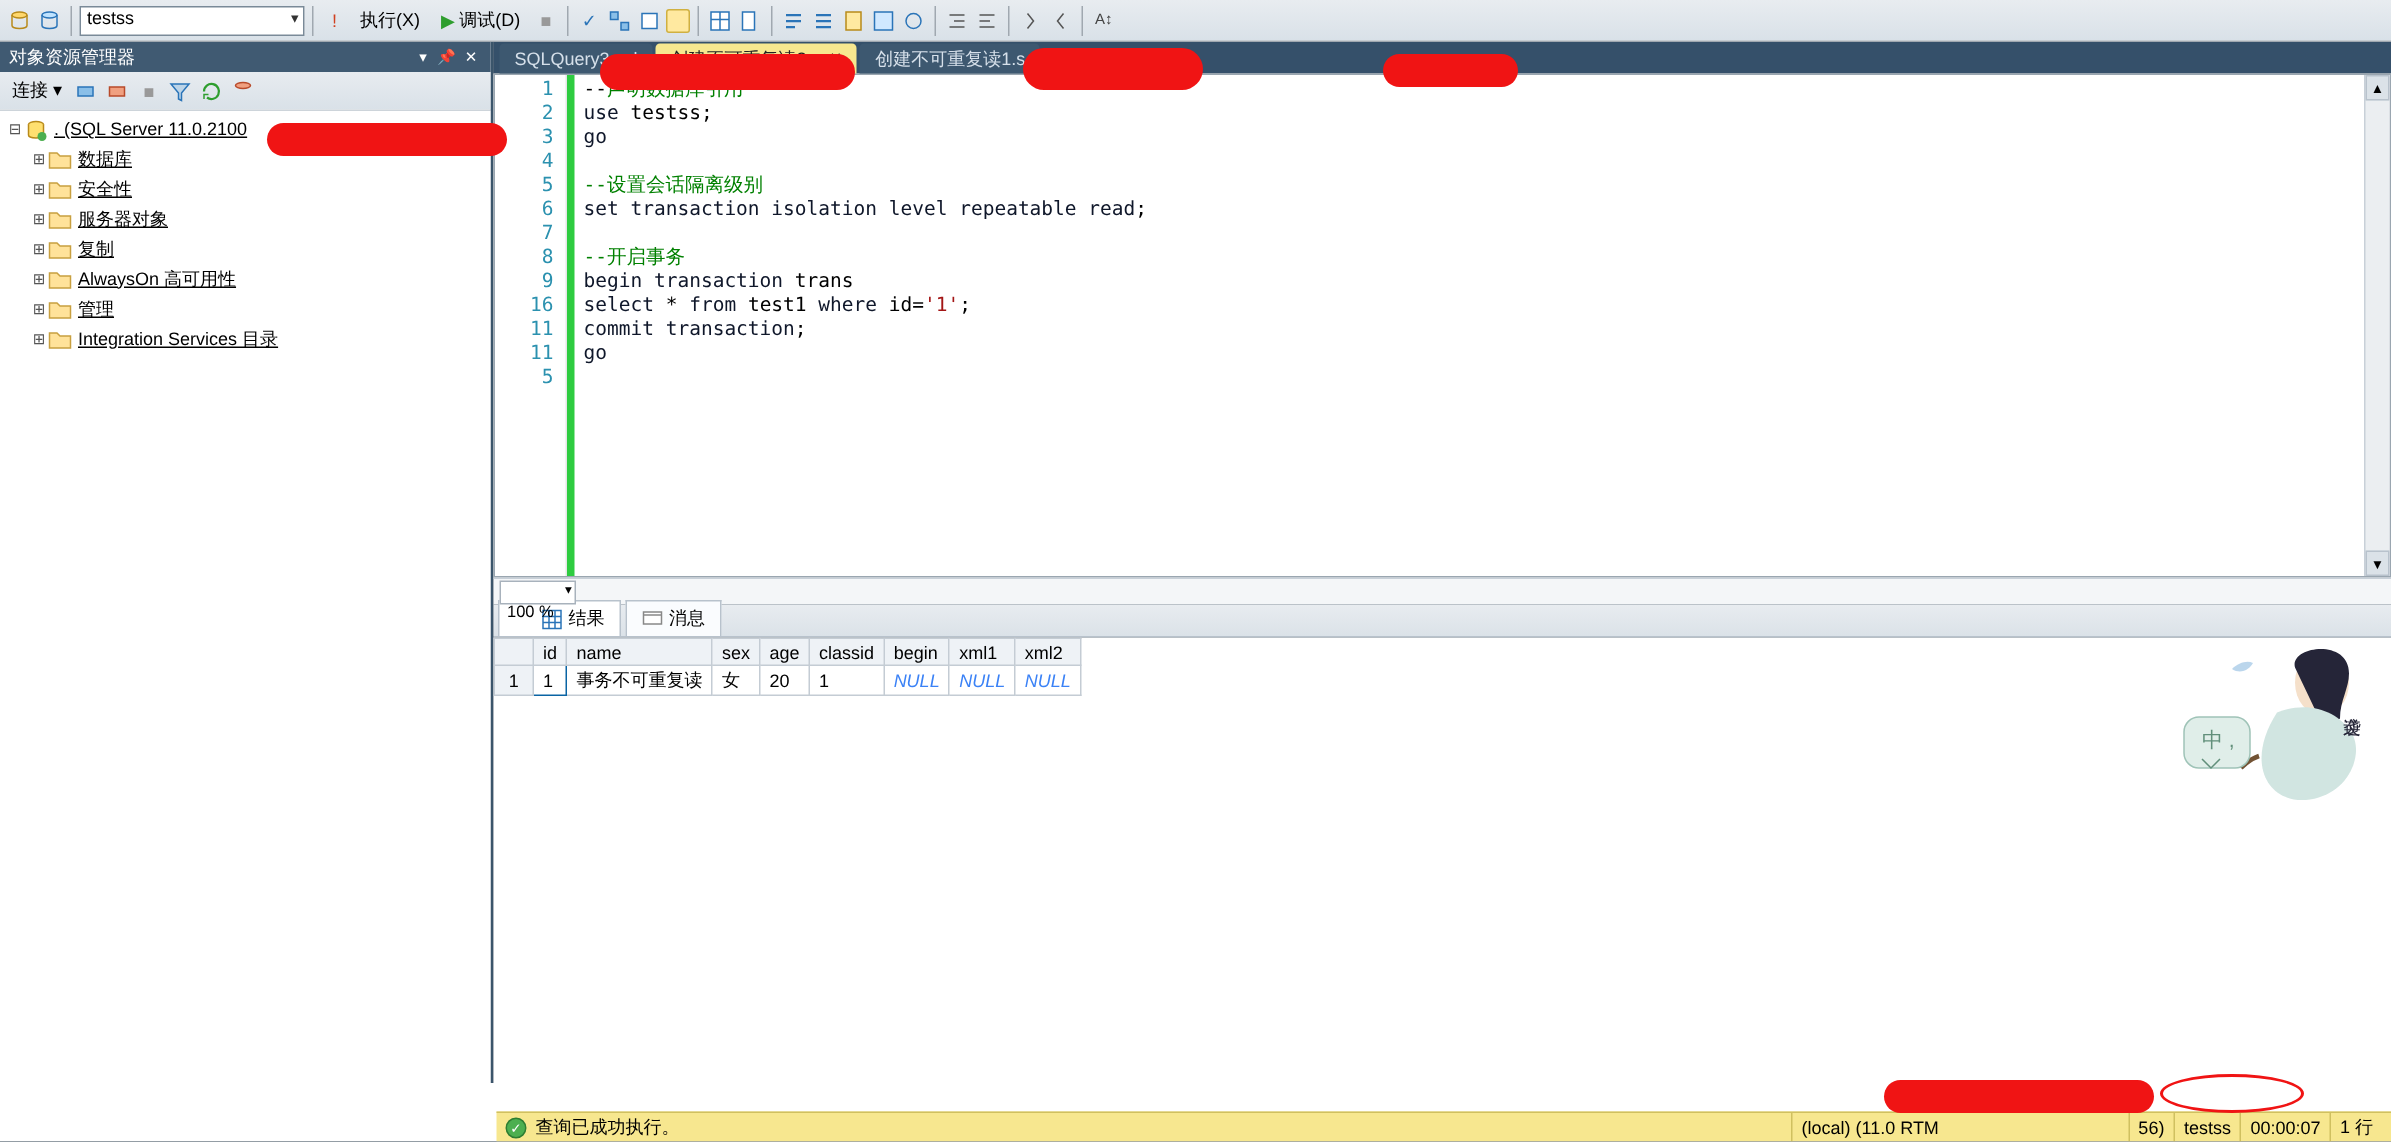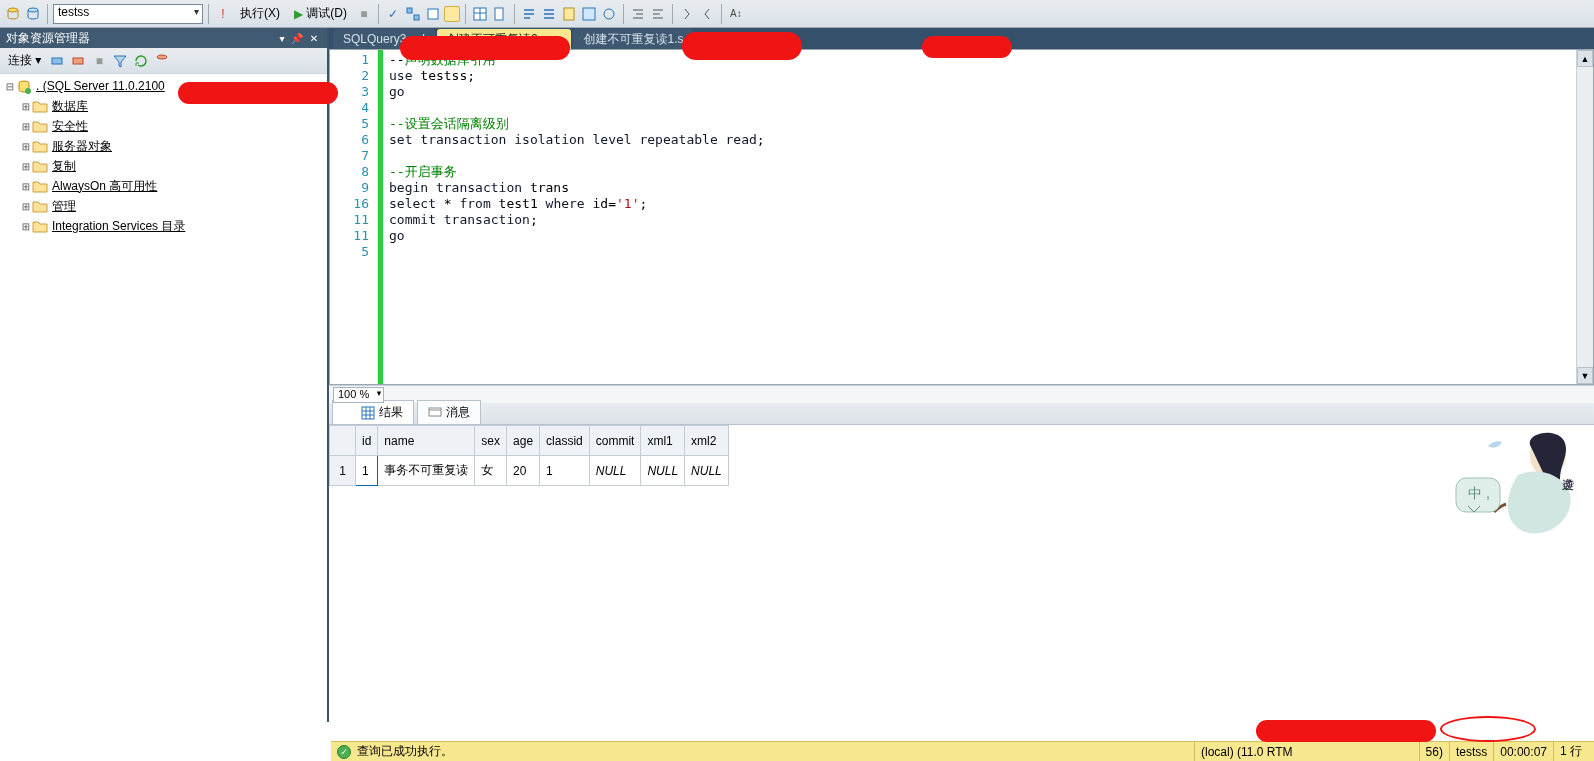--- a/index.html
+++ b/index.html
@@ -33,32 +33,32 @@
 .gutter .ln { height: 16px; line-height: 16px; padding-right: 8px; }
 .greenbar { width: 5px; background: #2ecc40; }
 .code { flex: 1; font-family: Consolas, monospace; font-size: 13px; line-height: 16px; padding: 2px 0 0 6px; white-space: pre; color: #000; overflow: auto; position: relative; }
 .vsbar { width: 17px; background: #ebeef1; border-left: 1px solid #c8d0d8; position: relative; }
 .vsbar .arrow { height: 17px; background: #dbe2e8; border: 1px solid #b8c2cc; display: flex; align-items: center; justify-content: center; font-size: 9px; }
 .kw { color: #0f172a; }
 .str { color: #a31515; }
 .cmt { color: #008000; }
 .ident { color: #000; }
 .zoom { height: 18px; background: #f4f6f8; border-top: 1px solid #c8d0d8; display: flex; align-items: center; padding-left: 4px; font-size: 11px; }
-.zoom .zc { border: 1px solid #a8b2bc; height: 16px; padding: 0 14px 0 4px; background: #fff; position: relative; }
+.zoom .zc { border: 1px solid #a8b2bc; height: 16px; padding: 14px 14px 0 4px; background: #fff; position: relative; }
 .zoom .zc::after { content: "▾"; position: absolute; right: 2px; top: 0; font-size: 9px; }
 .res-tabs { height: 22px; background: linear-gradient(#e8ecf0,#dbe2e8); display: flex; align-items: flex-end; border-bottom: 1px solid #b8c2cc; }
 .res-tab { padding: 3px 10px; border: 1px solid #b8c2cc; border-bottom: none; background: #fafcfe; margin-left: 3px; font-size: 12px; display: flex; align-items: center; gap: 4px; cursor: pointer; }
 .res-tab.active { background: #fff; padding-left: 28px; }
 .grid-wrap { flex: 1; background: #fff; overflow: auto; position: relative; }
 table.grid { border-collapse: collapse; font-size: 12px; }
-table.grid th, table.grid td { border: 1px solid #c4ccd4; padding: 1px 6px; text-align: left; height: 30px; }
+table.grid th, table.grid td { border: 1px solid #c4ccd4; padding: 1px 6px; text-align: left; height: 18px; }
 table.grid th { background: #eef2f6; font-weight: normal; }
 table.grid td.rownum { background: #eef2f6; text-align: center; width: 26px; }
 table.grid td.cellsel { border: 1px solid #0a64a4; background: #fff; }
-.null { color: #000000; font-style: italic; }
+.null { color: #3b82f6; font-style: italic; }
 .statusbar { position: absolute; left: 331px; right: 0; bottom: 0; height: 20px; background: #f7e78f; border-top: 1px solid #d0c060; display: flex; align-items: center; padding: 0 6px; font-size: 12px; }
 .statusbar .sb-icon { width: 14px; height: 14px; border-radius: 50%; background: #4caf50; border: 1px solid #2e7d32; margin-right: 6px; display: inline-flex; align-items: center; justify-content: center; color: #fff; font-size: 9px; }
 .statusbar .spacer { flex: 1; }
 .statusbar .seg { padding: 0 6px; border-left: 1px solid #d0c060; height: 100%; display: flex; align-items: center; }
 .scribble-ell { position: absolute; border: 2px solid #f01414; border-radius: 50%; pointer-events: none; z-index: 6; }
 .deco { position: absolute; right: 6px; top: 420px; width: 140px; height: 130px; z-index: 4; opacity: 0.95; }
 svg.i { width: 16px; height: 16px; }
 </style>
 </head>
 <body>
@@ -338,21 +338,21 @@
     <div class="grid-wrap">
       <table class="grid" id="grid">
           <tbody>
             <tr>
               <th style="width:26px"></th>
               <th>id</th>
               <th>name</th>
               <th>sex</th>
               <th>age</th>
               <th>classid</th>
-              <th>commit</th>
+              <th>begin</th>
               <th>xml1</th>
               <th>xml2</th>
             </tr>
           </tbody>
           <tbody>
             <tr>
               <td class="rownum">1</td>
               <td class="cellsel">1</td>
               <td>事务不可重复读</td>
               <td>女</td>

